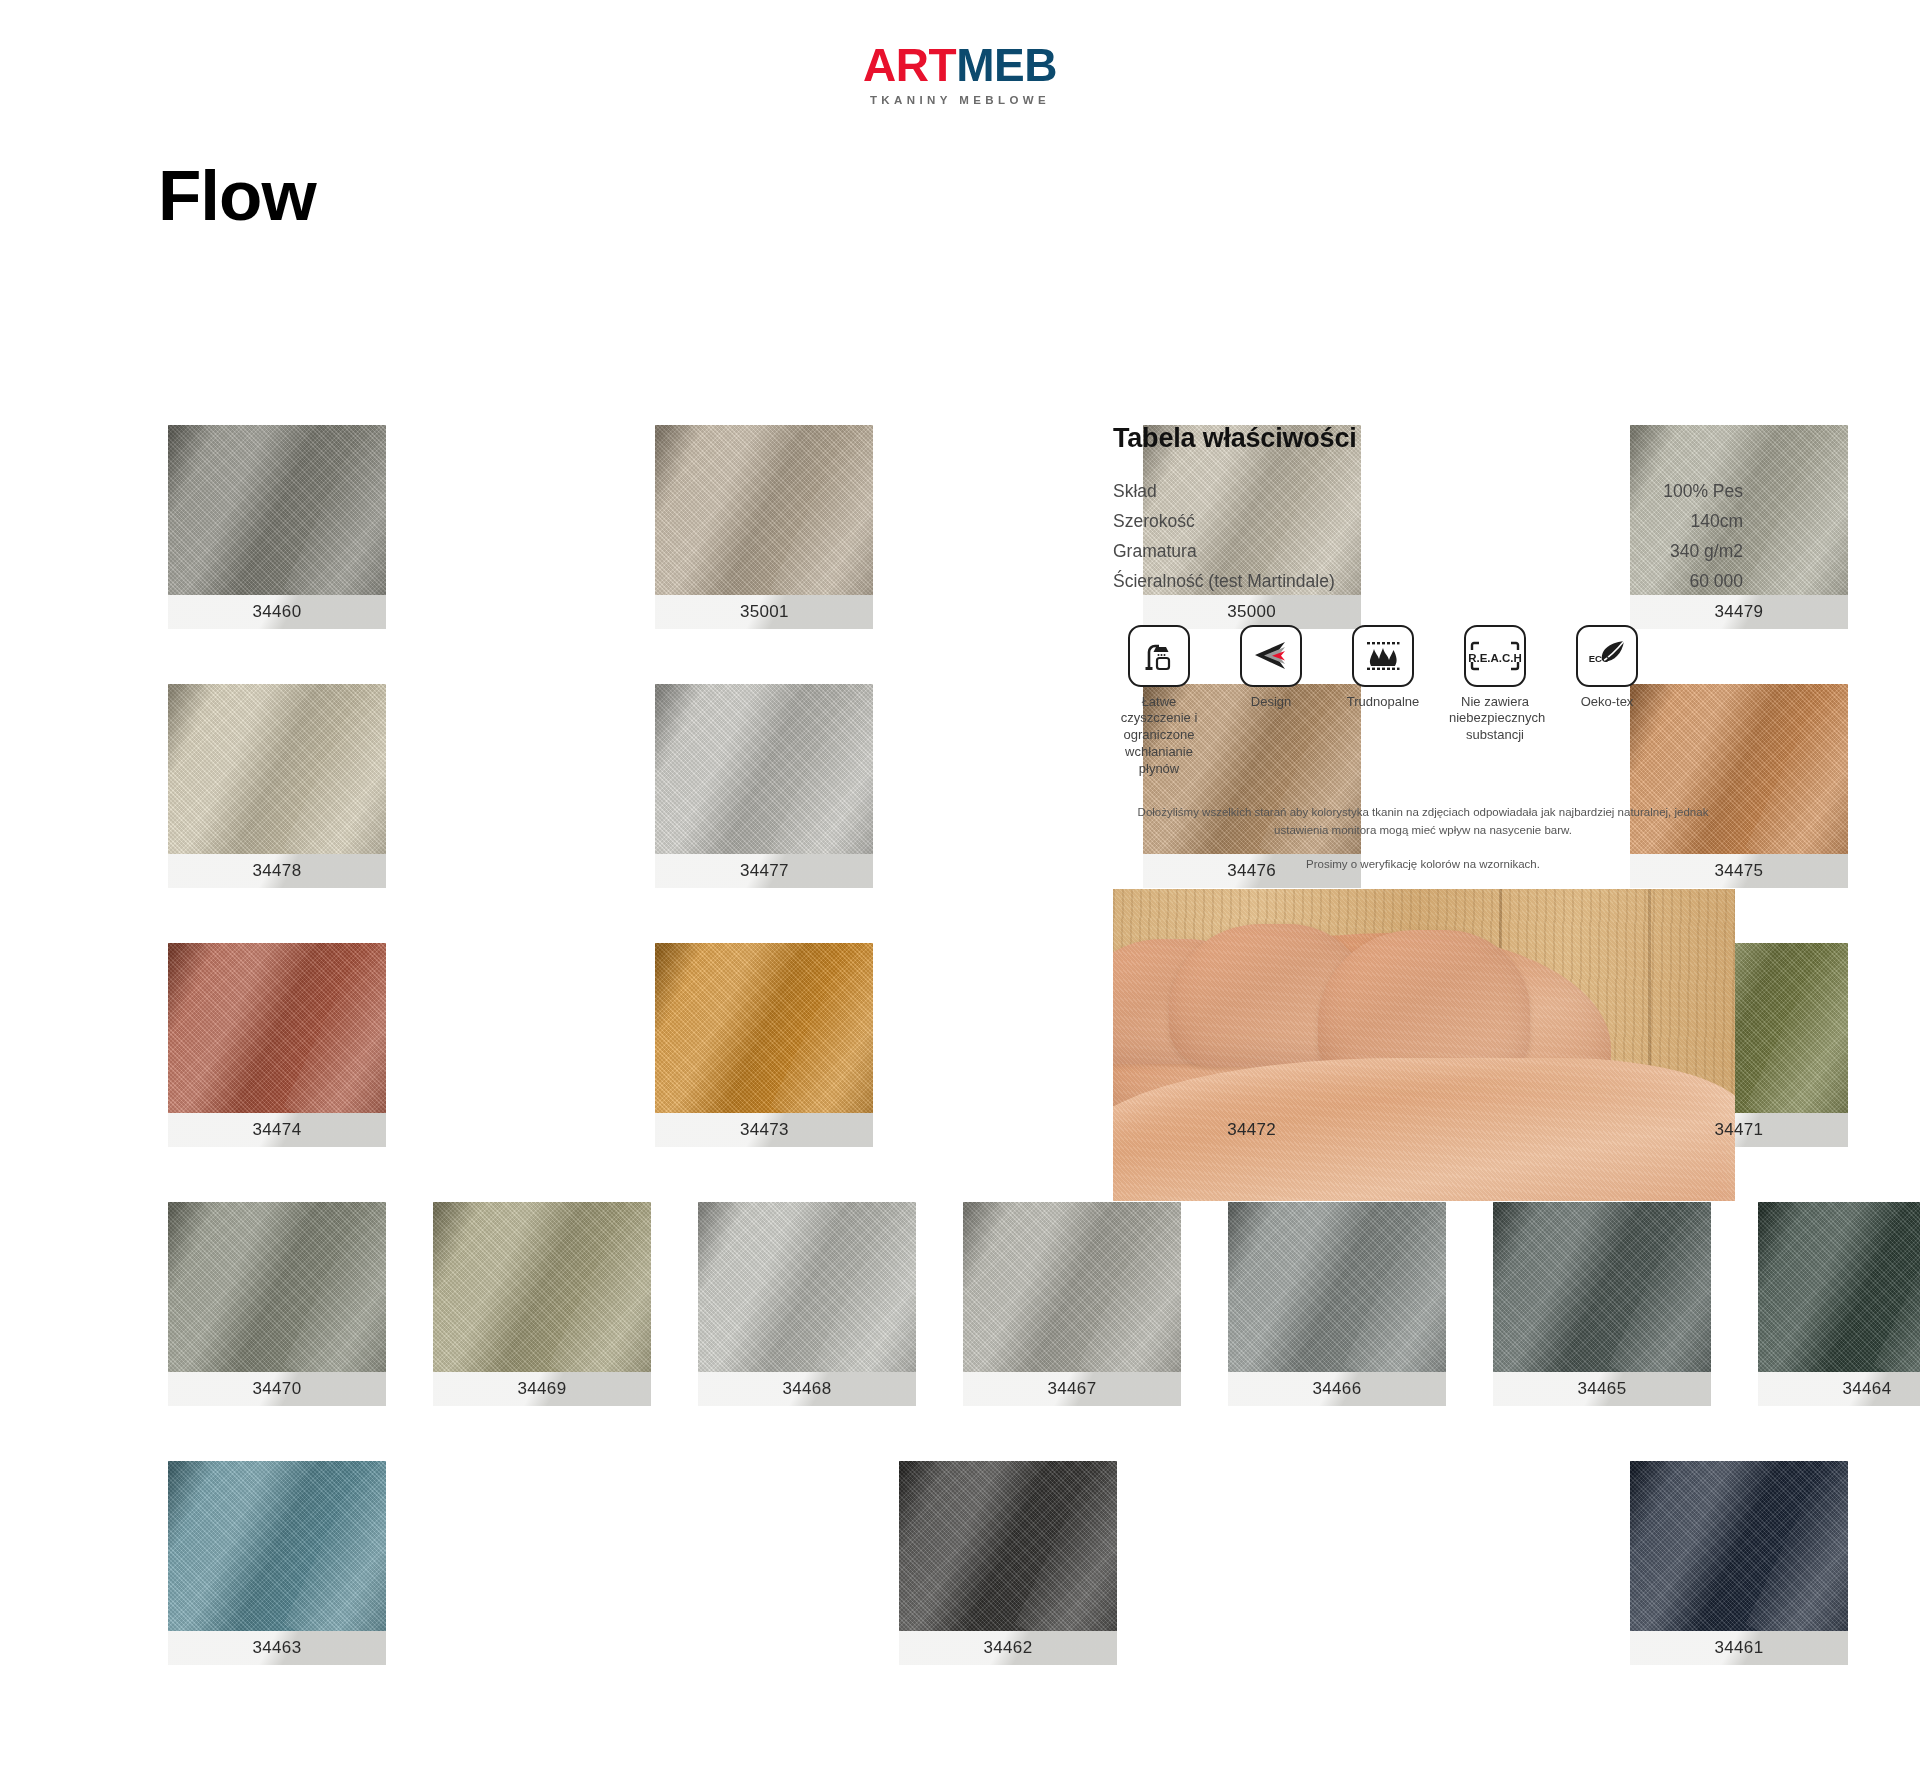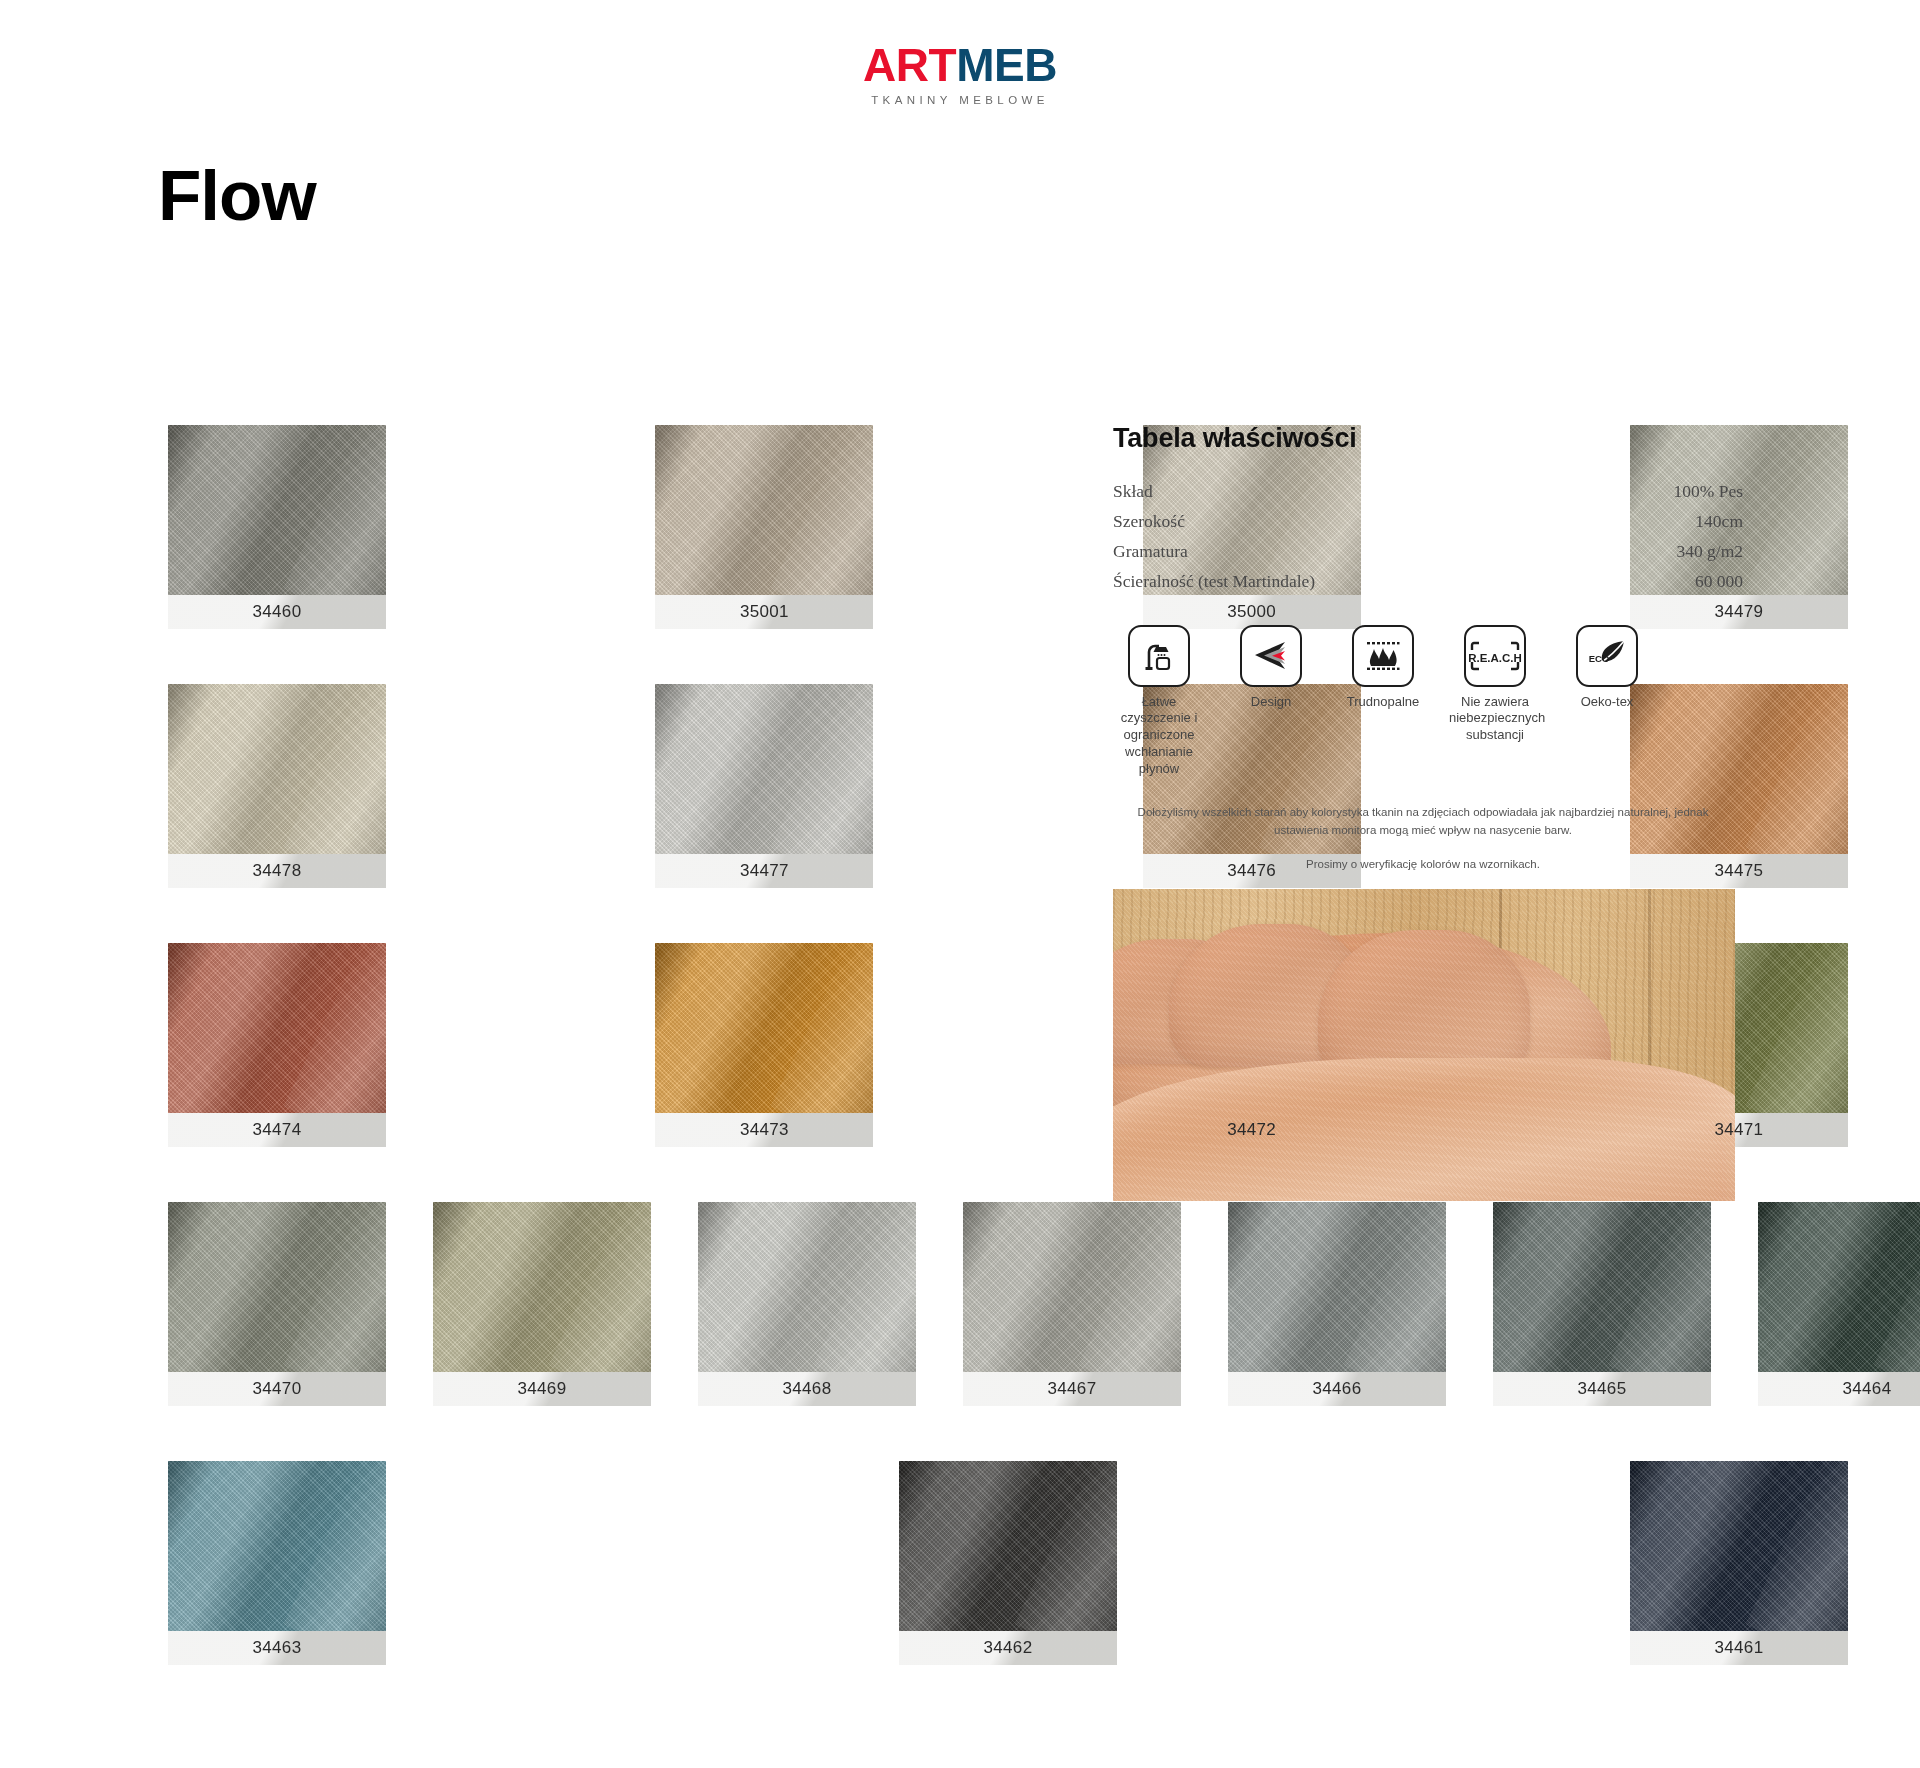--- a/index.html
+++ b/index.html
@@ -19,21 +19,21 @@
     text-align: center; line-height: 1;
   }
   .logo-main {
     font-size: 46px; font-weight: 800; letter-spacing: -0.5px;
     font-family: "Liberation Sans", sans-serif;
   }
   .logo-art { color: #e8112d; }
   .logo-meb { color: #0c4a6e; }
   .logo-sub {
     margin-top: 7px;
-    font-size: 11.5px; letter-spacing: 4.4px; color: #6b6b6b; font-weight: 400;
+    font-size: 11.5px; letter-spacing: 4.4px; color: #6b6b6b; font-weight: 700;
   }
 
   
   .collection-title {
     position: absolute; left: 158px; top: 160px;
     font-size: 71px; font-weight: 700; color: #000;
     letter-spacing: -1px; line-height: 1;
   }
 
   
@@ -86,21 +86,21 @@
     background: linear-gradient(118deg, rgba(255,255,255,0.55) 0 46%, rgba(190,190,186,0.55) 56% 100%);
   }
   .swatch-label span.txt { position: relative; z-index: 2; }
 
   
   .side { position: absolute; left: 1113px; top: 423px; width: 630px; }
   .side-title {
     font-size: 27px; font-weight: 700; color: #111; letter-spacing: -0.2px;
     margin: 0 0 23px 0;
   }
-  .prop-table { width: 100%; border-collapse: collapse; font-family: Liberation Serif, serif; }
+  .prop-table { width: 100%; border-collapse: collapse; }
   .prop-table td {
     font-size: 17.5px; color: #4a4a4a; padding: 2px 0; line-height: 1.48;
     font-weight: 400;
   }
   .prop-table td.val { text-align: right; width: 220px; }
 
   
   .icons { display: flex; gap: 20px; margin-top: 28px; }
   .icon-cell { width: 92px; text-align: center; }
   .icon-box {

